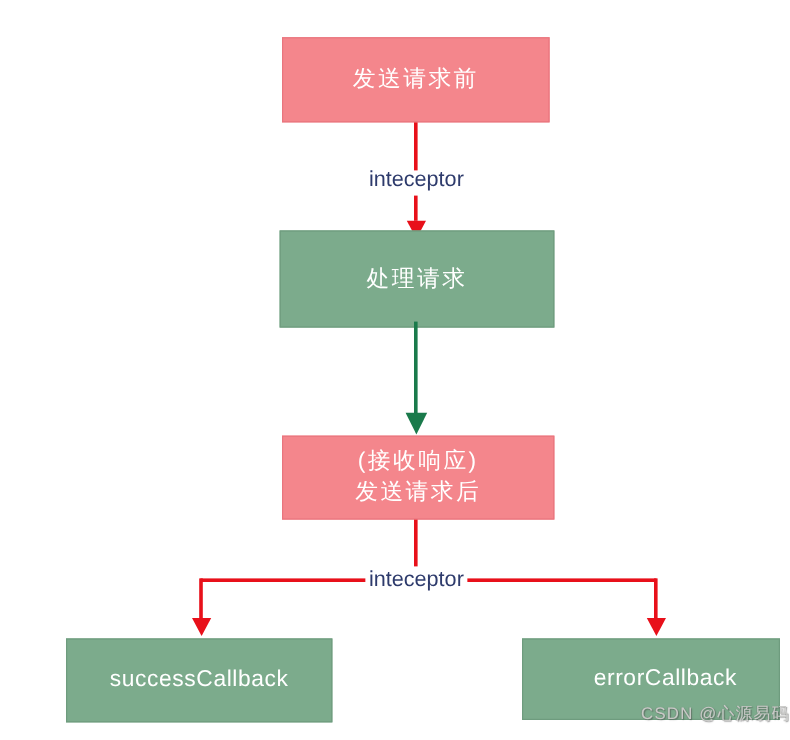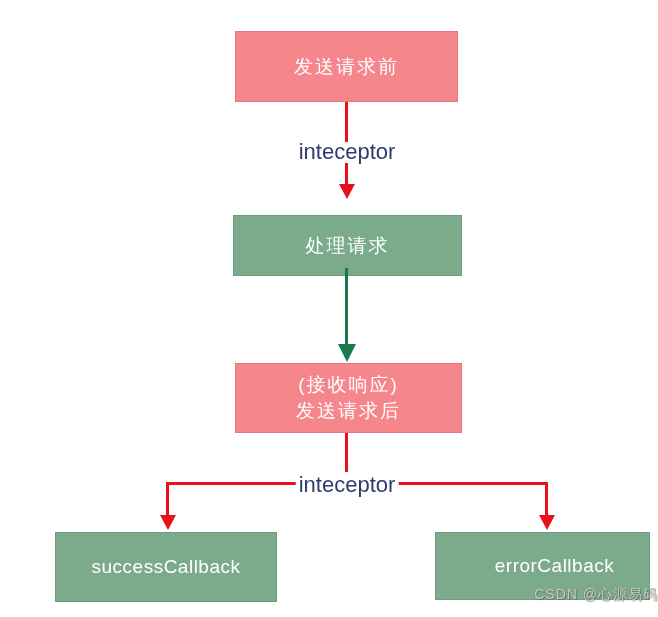--- a/index.html
+++ b/index.html
@@ -48,21 +48,21 @@
     border-top: 15px solid var(--red-arrow, #e8101a);
   }
   .head-green {
     border-left: 9px solid transparent;
     border-right: 9px solid transparent;
     border-top: 18px solid var(--green-arrow, #1a7a4b);
   }
   .edge-label {
     position: absolute;
     transform: translateX(-50%);
-    font-size: 22px;
+    font-size: 18px;
     font-weight: 500;
     color: var(--label-text, #2e3b6c);
     white-space: nowrap;
     z-index: 5;
   }
   .edge-label.on-line {
     background: #ffffff;
     padding: 0 3px;
   }
   .watermark {
@@ -84,21 +84,21 @@
 
   <div class="box pink" style="left:235px; top:31px; width:223px; height:71px;">
     <span class="box-label">发送请求前</span>
   </div>
 
   <div class="vline red-line" style="left:345px; top:102px; height:40px;"></div>
   <div class="edge-label" style="left:347px; top:139px;">inteceptor</div>
   <div class="vline red-line" style="left:345px; top:163px; height:21px;"></div>
   <div class="arrowhead head-red" style="left:339px; top:184px;"></div>
 
-  <div class="box green" style="left:233px; top:215px; width:229px; height:61px;align-items:center;">
+  <div class="box green" style="left:233px; top:192px; width:229px; height:81px;align-items:center;">
     <span class="box-label">处理请求</span>
   </div>
 
   <div class="vline green-line" style="left:345px; top:268px; height:78px;"></div>
   <div class="arrowhead head-green" style="left:338px; top:344px;"></div>
 
   <div class="box pink" style="left:235px; top:363px; width:227px; height:70px;">
     <span class="box-label">(接收响应)</span>
     <span class="box-label">发送请求后</span>
   </div>

